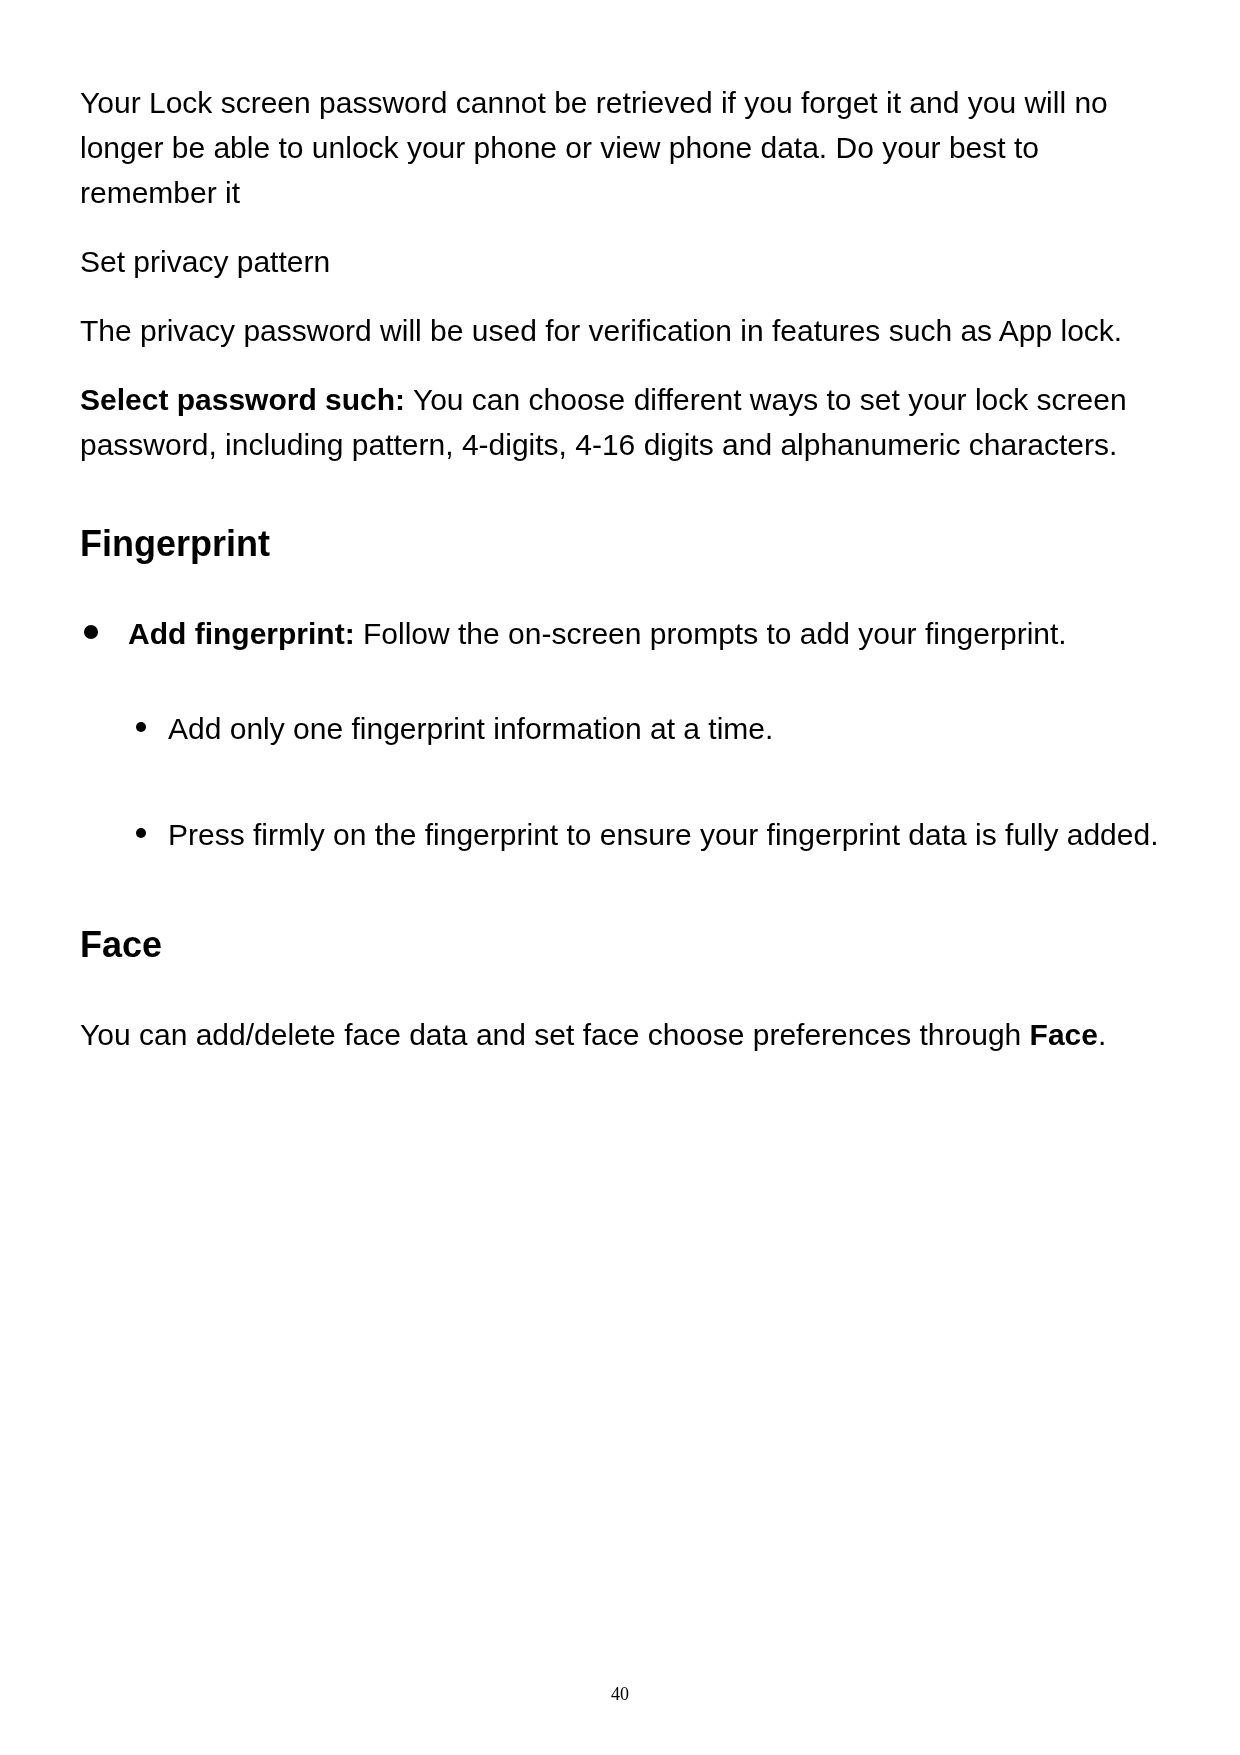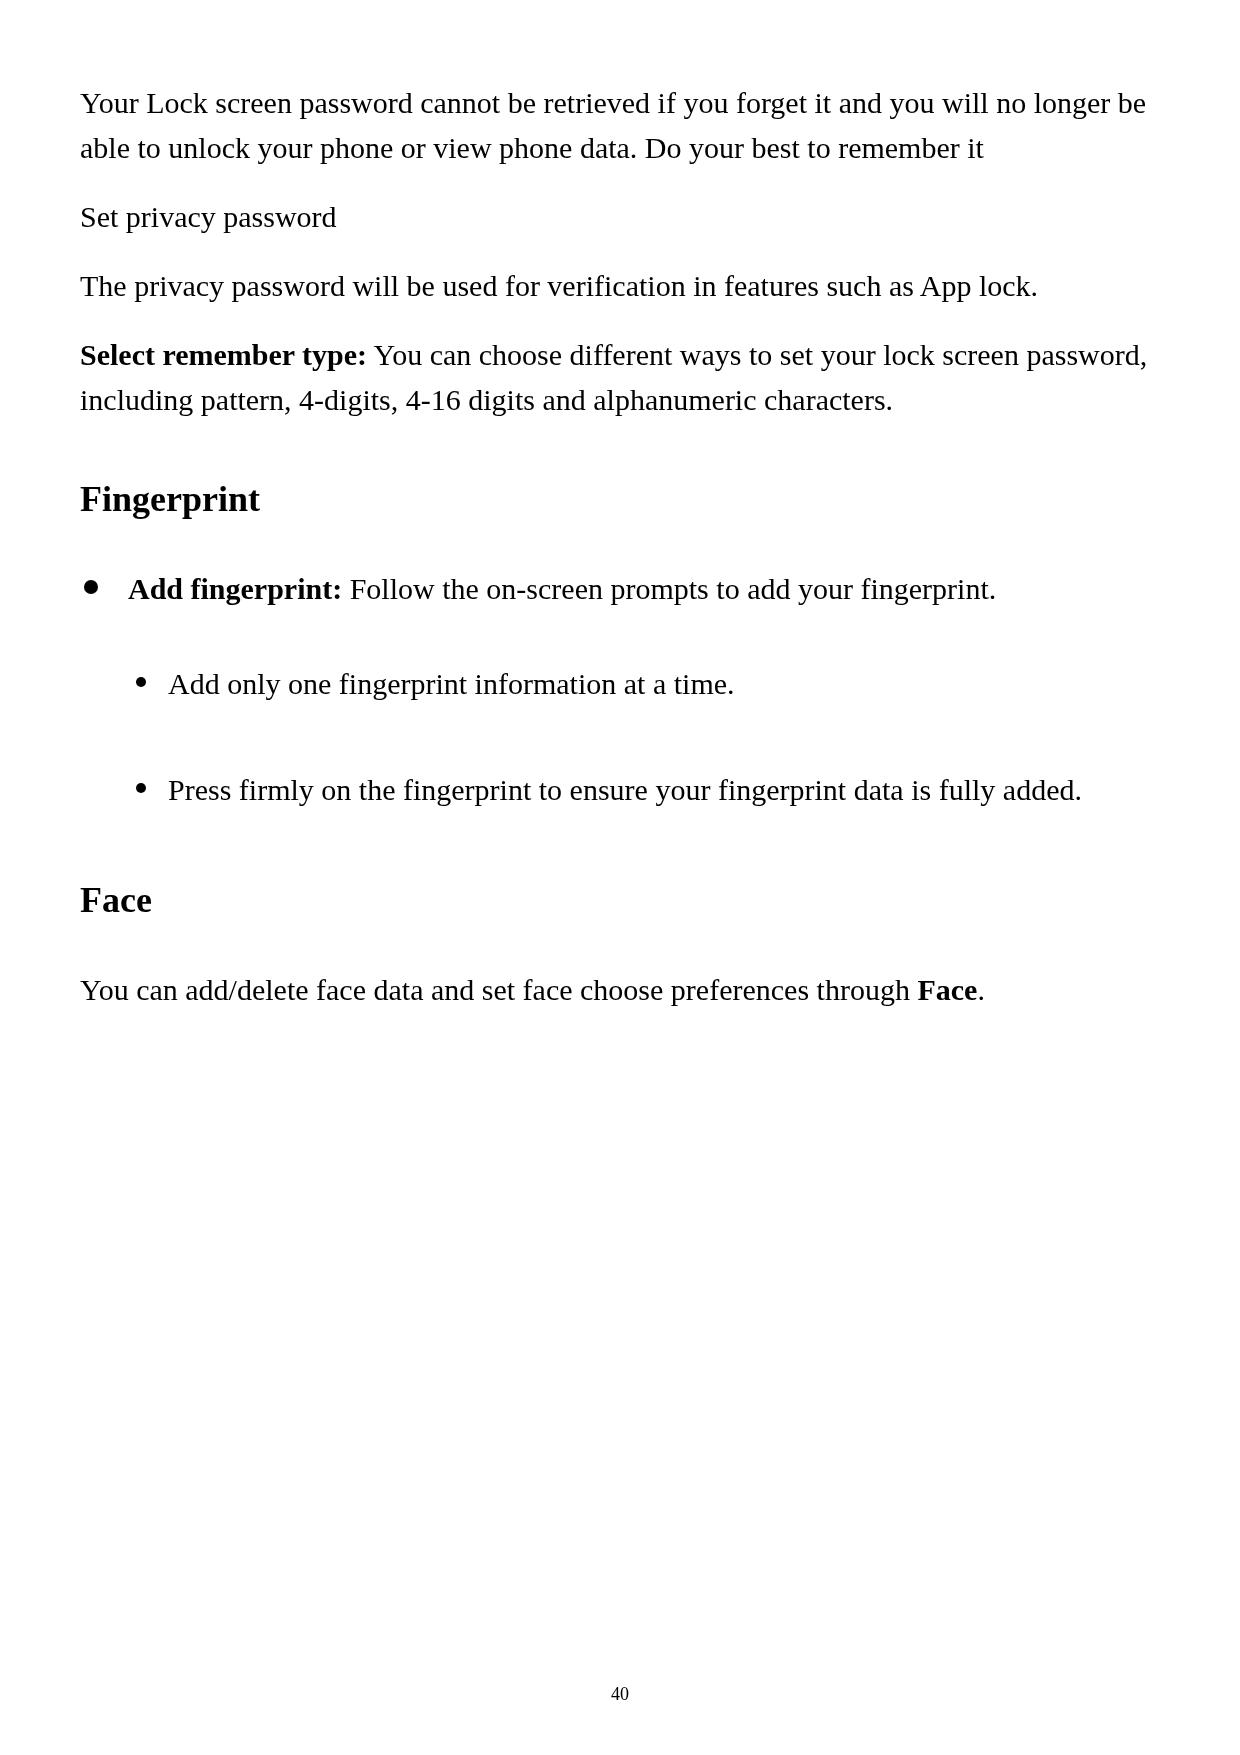--- a/index.html
+++ b/index.html
@@ -12,21 +12,20 @@
       height: 1755px;
       background: #ffffff;
       font-family: Arial, Helvetica, sans-serif;
       color: #000000;
       padding: 80px 80px 40px 80px;
       position: relative;
     }
     .content {
       font-size: 30px;
       line-height: 1.5;
-      font-family: Liberation Serif, serif;
     }
     .paragraph {
       margin-bottom: 24px;
     }
     .heading {
       font-size: 36px;
       font-weight: bold;
       margin-top: 50px;
       margin-bottom: 40px;
     }
@@ -85,26 +84,26 @@
       text-align: center;
     }
   </style>
 </head>
 <body>
 
 <div class="content">
 
   <p class="paragraph">Your Lock screen password cannot be retrieved if you forget it and you will no longer be able to unlock your phone or view phone data. Do your best to remember it</p>
 
-  <p class="paragraph">Set privacy password</p>
+  <p class="paragraph">Set privacy pattern</p>
 
   <p class="paragraph">The privacy password will be used for verification in features such as App lock.</p>
 
   <p class="paragraph">
-    <span class="bold">Select remember type:</span><span> You can choose different ways to set your lock screen password, including pattern, 4-digits, 4-16 digits and alphanumeric characters.</span>
+    <span class="bold">Select password such:</span><span> You can choose different ways to set your lock screen password, including pattern, 4-digits, 4-16 digits and alphanumeric characters.</span>
   </p>
 
   <h2 class="heading">Fingerprint</h2>
 
 
   <ul class="bullet-list-outer">
     <li>
       <span class="bold">Add fingerprint:</span><span> Follow the on-screen prompts to add your fingerprint.</span>
       <ul class="bullet-list-inner">
         <li>Add only one fingerprint information at a time.</li>

